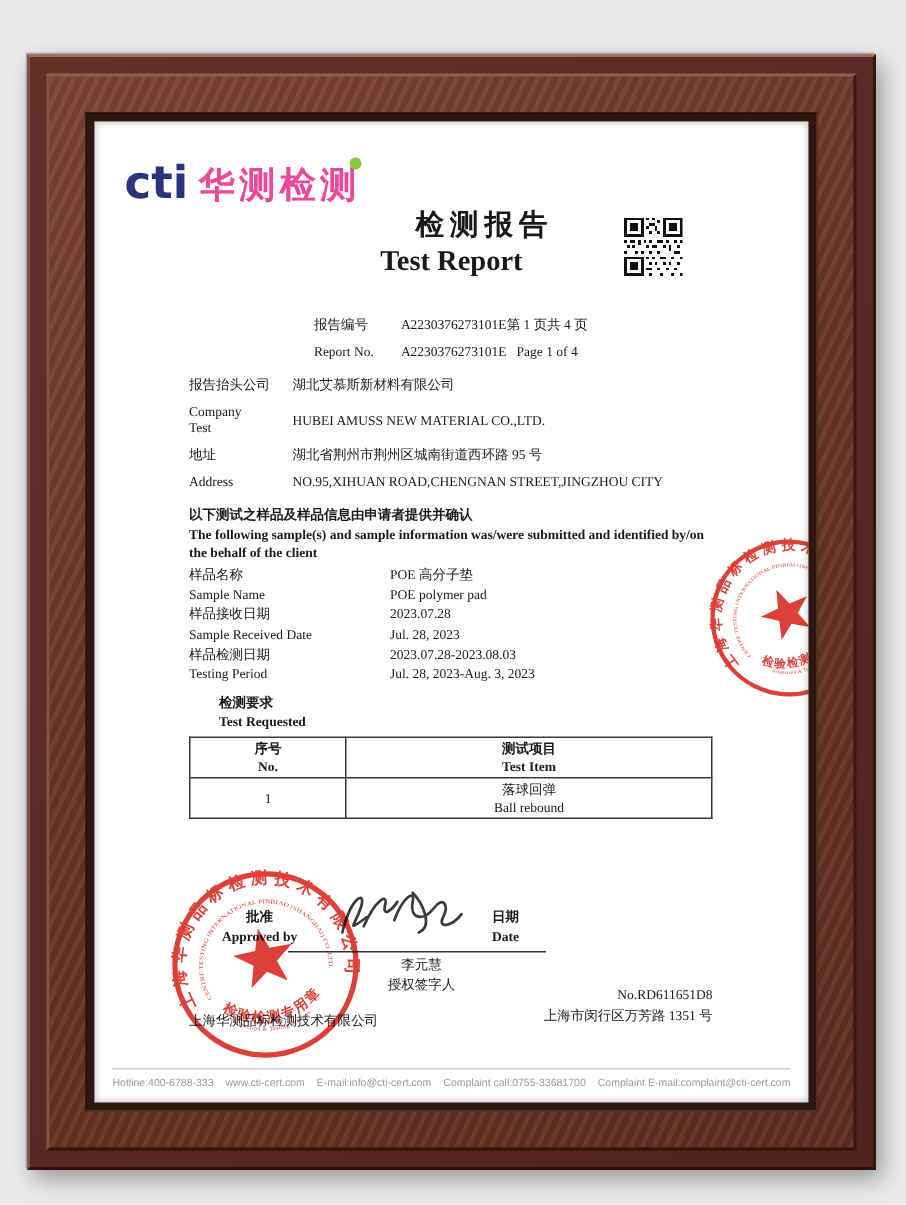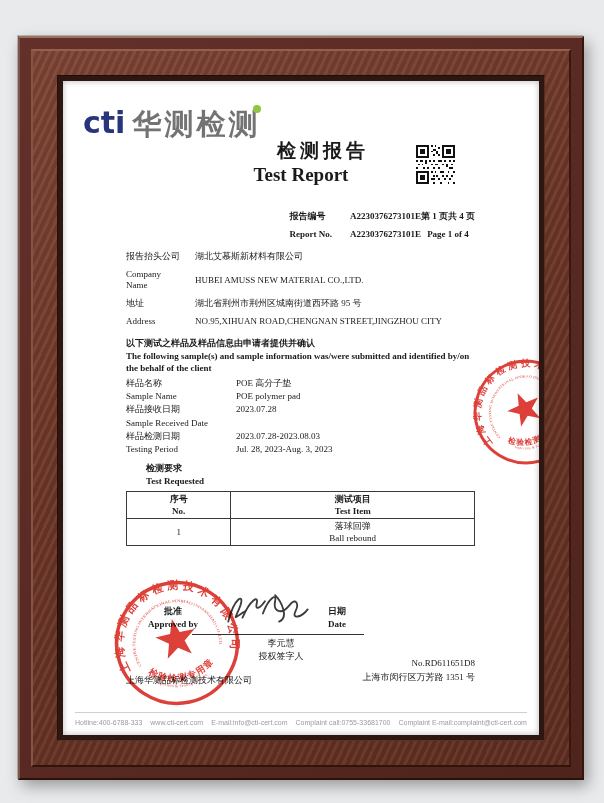--- a/index.html
+++ b/index.html
@@ -34,40 +34,40 @@
     box-shadow:inset 0 0 6px rgba(0,0,0,.28);
     font-size:9px;line-height:13px;
   }
   
   .logo{position:absolute;left:20px;top:12px;display:flex;align-items:flex-end;gap:7px;margin-top:15px;}
   .logo-latin{position:relative;font-family:"DejaVu Sans","Liberation Sans",sans-serif;
     font-weight:bold;font-size:30px;line-height:30px;color:#28357d;letter-spacing:0px;}
   .logo-dot{position:absolute;width:8px;height:8px;border-radius:50%;background:#8dc63f;
     right:-1px;top:-3px;}
   .logo-cn{font-family:"Liberation Sans","DejaVu Sans",sans-serif;font-weight:bold;
-    font-size:29px;line-height:28px;color:#737373;letter-spacing:3px;}
+    font-size:24px;line-height:28px;color:#ec4899;letter-spacing:3px;}
   
   .title-block{position:absolute;left:0;right:0;top:58px;text-align:center;}
   .title-cn{font-size:19px;line-height:24px;font-weight:bold;letter-spacing:4px;margin-left:44px;}
   .title-en{font-size:19px;line-height:24px;font-weight:bold;}
   .qr{position:absolute;left:353px;top:64px;width:39px;height:39px;}
   
   .blk{position:absolute;left:63px;right:64px;}
   .b{font-weight:bold;}
-  .meta{top:126px;display:flex;justify-content:flex-end;line-height:18px;font-weight:bold;}
+  .meta{top:126px;display:flex;justify-content:center;line-height:18px;}
   .meta-left{display:flex;gap:18px;}
   .meta-right{text-align:center;line-height:18px;}
   .client{top:170px;}
   .crow{display:grid;grid-template-columns:55px 1fr;column-gap:14px;}
   .crow .lbl{white-space:pre-line;line-height:11px;}
   .crow{margin-bottom:7px;align-items:center;}
   .crow .val{line-height:11px;}
   .statement{top:256px;line-height:12.5px;}
   .sample{top:296px;}
-  .srow{display:grid;grid-template-columns:110px 1fr;column-gap:0;line-height:13.2px;}
+  .srow{display:grid;grid-template-columns:110px 1fr;column-gap:24px;line-height:13.2px;}
   .requested{top:381px;}
   .requested h4{margin:0;font-size:9px;line-height:12.5px;padding-left:20px;}
   table.req{width:100%;border-collapse:collapse;margin-top:4px;}
   table.req th,table.req td{border:1px solid #3a3a3a;text-align:center;padding:1px 2px;line-height:12px;font-size:9px;font-weight:normal;}
   table.req th{font-weight:bold;}
   table.req .c1{width:30%;}
   .result{top:470px;line-height:13.5px;}
   
   .approval{top:524px;height:100px;}
   .appr-labels{position:absolute;left:22px;top:0;text-align:center;line-height:12.5px;}
@@ -149,21 +149,21 @@
       </div>
     </div>
 
     <div class="blk client">
       <div class="crow">
               <div class="lbl">报告抬头公司</div>
               <div class="val">湖北艾慕斯新材料有限公司</div>
             </div>
       <div class="crow">
               <div class="lbl">Company
-Name</div>
+Test</div>
               <div class="val">HUBEI AMUSS NEW MATERIAL CO.,LTD.</div>
             </div>
       <div class="crow">
               <div class="lbl">地址</div>
               <div class="val">湖北省荆州市荆州区城南街道西环路 95 号</div>
             </div>
       <div class="crow">
               <div class="lbl">Address</div>
               <div class="val">NO.95,XIHUAN ROAD,CHENGNAN STREET,JINGZHOU CITY</div>
             </div>
@@ -182,20 +182,21 @@
       <div class="srow">
               <div>Sample Name</div>
               <div>POE polymer pad</div>
             </div>
       <div class="srow">
               <div>样品接收日期</div>
               <div>2023.07.28</div>
             </div>
       <div class="srow">
               <div>Sample Received Date</div>
+              <div>Jul. 28, 2023</div>
             </div>
       <div class="srow">
               <div>样品检测日期</div>
               <div>2023.07.28-2023.08.03</div>
             </div>
       <div class="srow">
               <div>Testing Period</div>
               <div>Jul. 28, 2023-Aug. 3, 2023</div>
             </div>
     </div>

